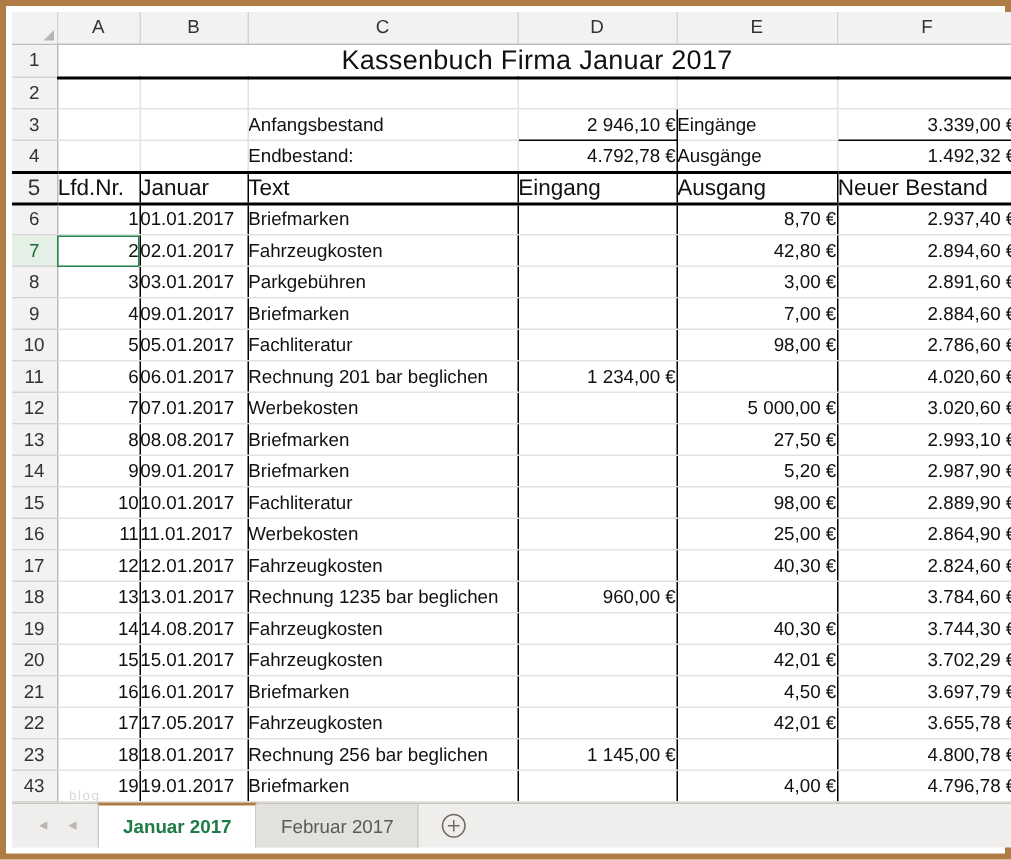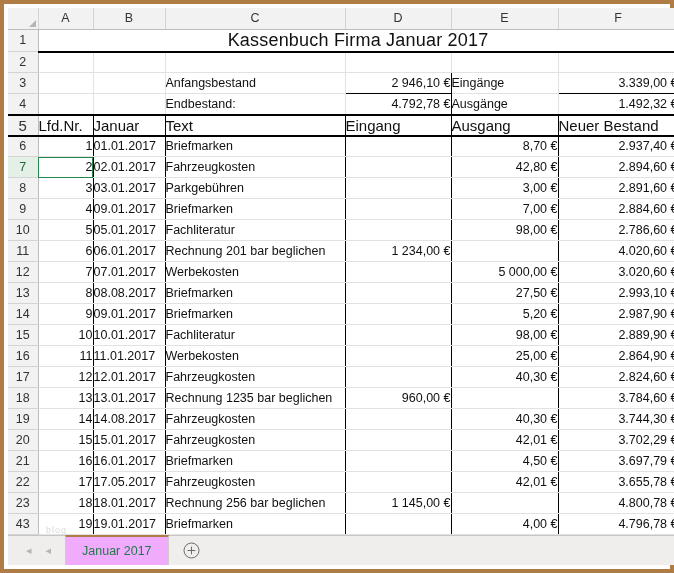--- a/index.html
+++ b/index.html
@@ -106,21 +106,21 @@
   }
   .navarrows span{line-height:1;}
   .tab{
     display:flex;align-items:center;
     padding:0 16px;
     font-size:12.5px;color:#5c5a57;
     background:#e3e1de;
     border-right:1px solid #cfccc8;
   }
   .tab.active{
-    background:#f0abfc;color:#1f7a46;font-weight:normal;
+    background:#ffffff;color:#1f7a46;font-weight:bold;
     border-top:2px solid #b07c45;
     border-left:1px solid #cfccc8;
     margin-top:-1px;
   }
   .addtab{
     display:flex;align-items:center;justify-content:center;
     width:46px;color:#6d6a66;
   }
   .addtab svg{display:block;}
   .wm{
@@ -393,20 +393,23 @@
   <div class="wm">blog</div>
 
   <div class="tabbar">
     <div class="navarrows">
       <span>◂</span>
       <span>◂</span>
     </div>
     <div class="tab active">
       <span>Januar 2017</span>
     </div>
+    <div class="tab">
+      <span>Februar 2017</span>
+    </div>
     <div class="addtab">
       <svg width="17" height="17" viewBox="0 0 17 17">
         <circle cx="8.5" cy="8.5" r="7.5" fill="none" stroke="#6d6a66" stroke-width="1"></circle>
         <path d="M8.5 4.6 V12.4 M4.6 8.5 H12.4" stroke="#6d6a66" stroke-width="1"></path>
       </svg>
     </div>
   </div>
 
 </div>
 

